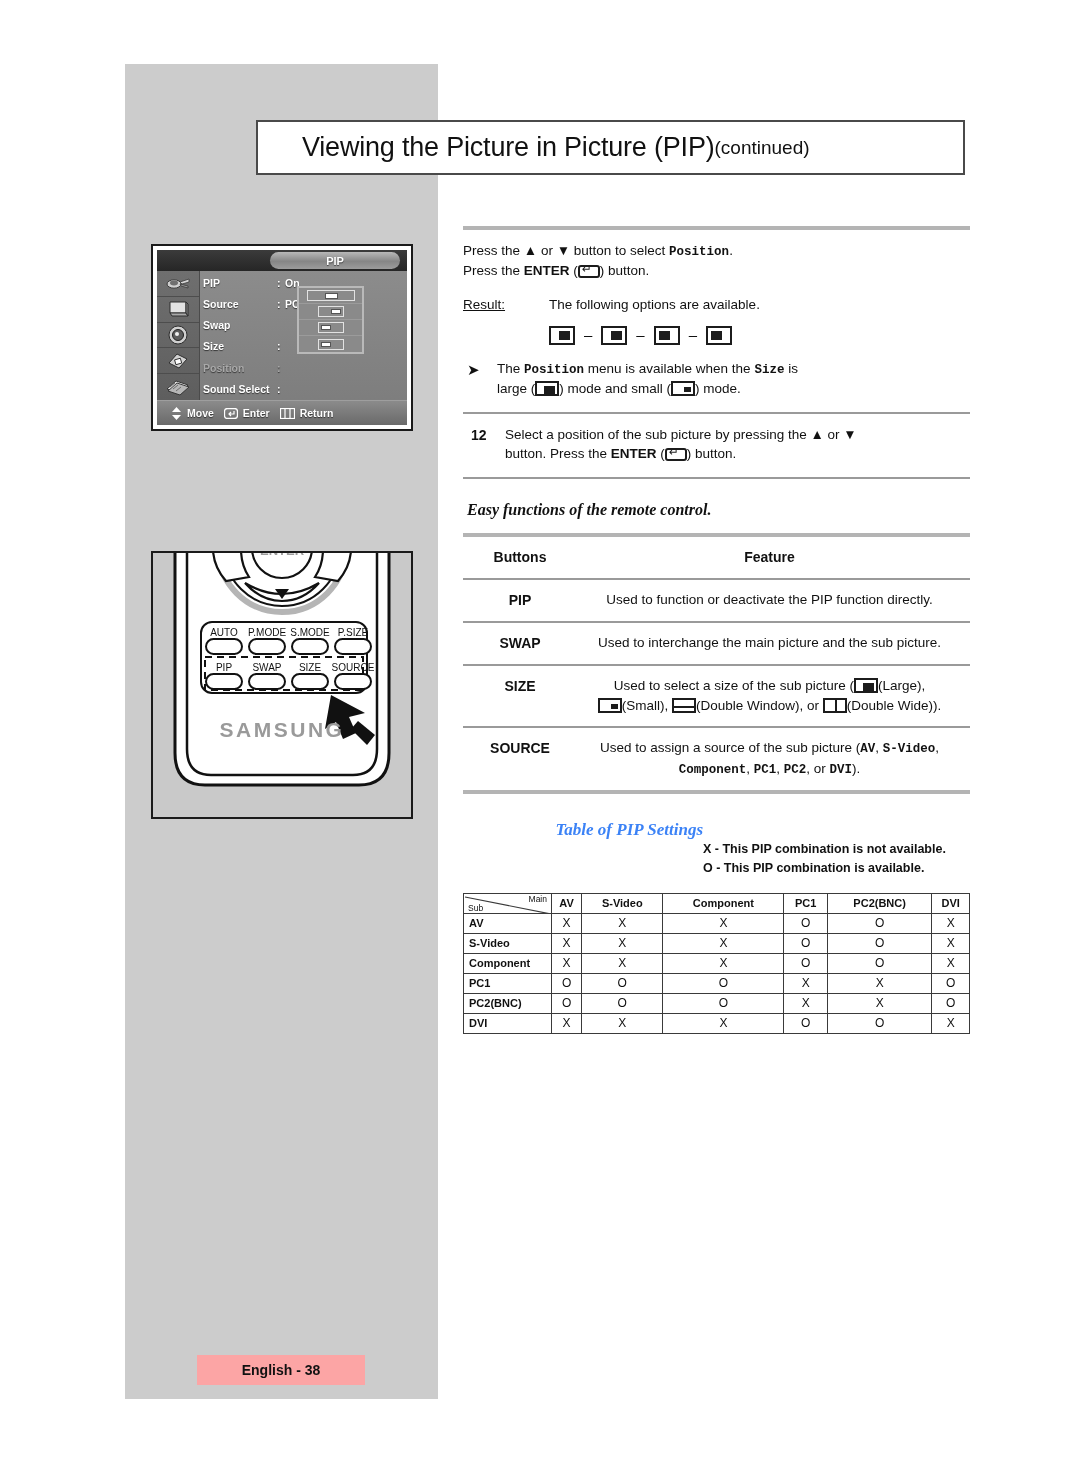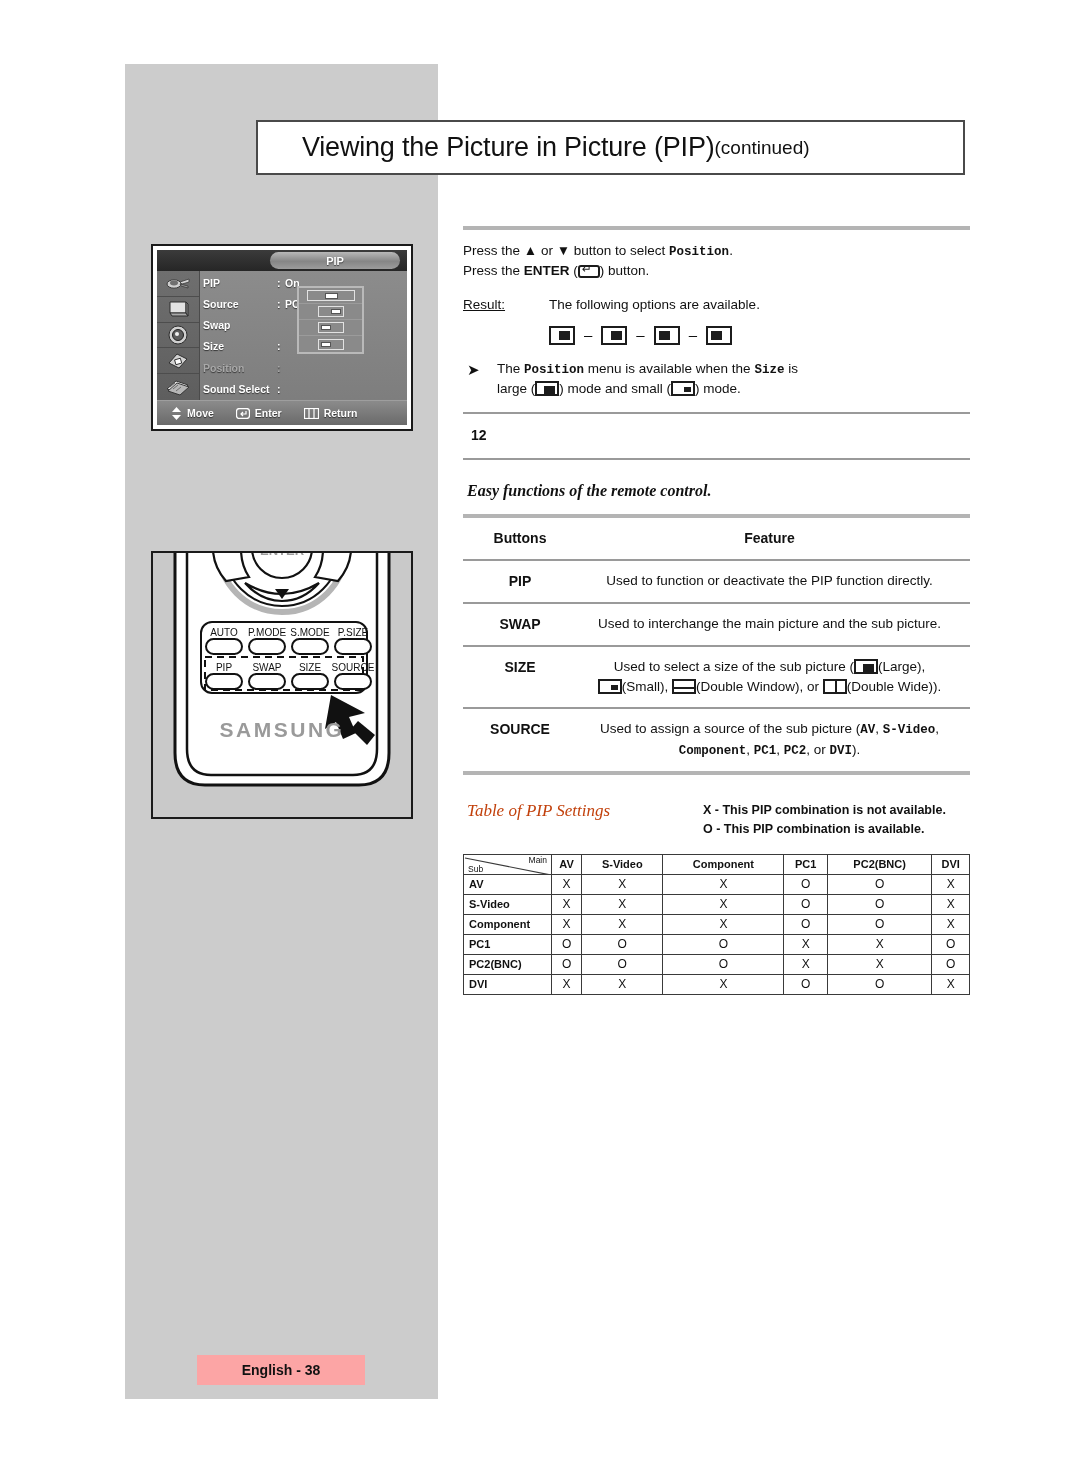--- a/index.html
+++ b/index.html
@@ -106,21 +106,21 @@
     position: absolute; display:block;
     width: 10px; height: 5px; background: #ffffff; border:1px solid #555;
   }
   .opt-wide { width: 48px; }
   .opt-wide i { width: 13px; height: 6px; }
 
   .osd-bottombar {
     position: absolute; left:0; right:0; bottom:0; height: 25px;
     background: linear-gradient(180deg,#8b8b8b 0%,#6a6a6a 100%);
     border-top: 1px solid #9e9e9e;
-    display:flex; align-items:center; gap: 22px; padding-left: 14px;
+    display:flex; align-items:center; gap: 10px; padding-left: 14px;
     color:#fff; font-size: 10.5px; font-weight: bold;
     text-shadow: 0 1px 1px rgba(0,0,0,.6);
   }
   .osd-bottombar span.g { display:flex; align-items:center; gap:5px; }
 
   
   .remote-frame {
     position: absolute; left: 151px; top: 551px;
     width: 262px; height: 268px;
     background: #ffffff;
@@ -195,24 +195,24 @@
     padding: 10px 0; font-size: 13.5px; color:#111; vertical-align: top;
     border-bottom: 2px solid #9a9a9a; line-height:1.5;text-align:center;
   }
   table.ftab tr:last-child td { border-bottom: none; }
   table.ftab td.c1 { width: 106px; padding-left: 8px; font-weight: bold; font-size: 14px; }
   table.ftab td.hd { font-weight: bold; font-size: 14px; }
 
   
   .pipset-head { display:flex; align-items:flex-start; margin-top: 26px; }
   .pipset-title {
-    font-family: "Liberation Serif", serif; font-style: italic; font-weight: normal;
-    font-size: 17px; color:#c2410c; width: 240px; padding-left: 4px;
-  }
-  .pipset-legend { font-size: 12.5px; font-weight: bold; color:#111; line-height: 1.55; }
+    font-family: "Liberation Serif", serif; font-style: italic; font-weight: bold;
+    font-size: 17px; color:#3b82f6; width: 240px; padding-left: 4px; text-align: right;
+  }
+  .pipset-legend { font-size: 12.5px; font-weight: bold; color:#111; line-height: 1.55; margin-top: 20px; }
 
   
   table.pmat { width: 100%; border-collapse: collapse; margin-top: 14px; }
   table.pmat td, table.pmat th {
     border: 1px solid #3a3a3a; height: 20px;
     font-size: 11px; color:#111; text-align:center; font-weight: bold;
   }
   table.pmat td.rowh { text-align:left; padding-left: 5px; width: 88px; }
   table.pmat td.cell { font-weight: normal; font-size: 12px; }
   .corner {
@@ -458,20 +458,28 @@
             <span>large (</span><span class="g-box g-lg"><i></i></span><span>) mode and small (</span><span class="g-box g-sm"><i></i></span><span>) mode.</span>
           </span>
         </div>
       </div>
     </div>
 
     <div class="rule-thin"></div>
 
     <div class="step">
       <div class="num">12</div>
+      <div class="body">
+        <div>
+          <span>Select a position of the sub picture by pressing the </span><span class="bold">▲</span><span> or </span><span class="bold">▼</span>
+        </div>
+        <div>
+          <span>button. Press the </span><span class="bold">ENTER</span><span> (</span><span class="enter-glyph"></span><span>) button.</span>
+        </div>
+      </div>
     </div>
 
     <div class="rule-thin"></div>
 
     <div class="subhead">Easy functions of the remote control.</div>
 
     <div class="rule-thick"></div>
 
     <table class="ftab">
       <tbody>

